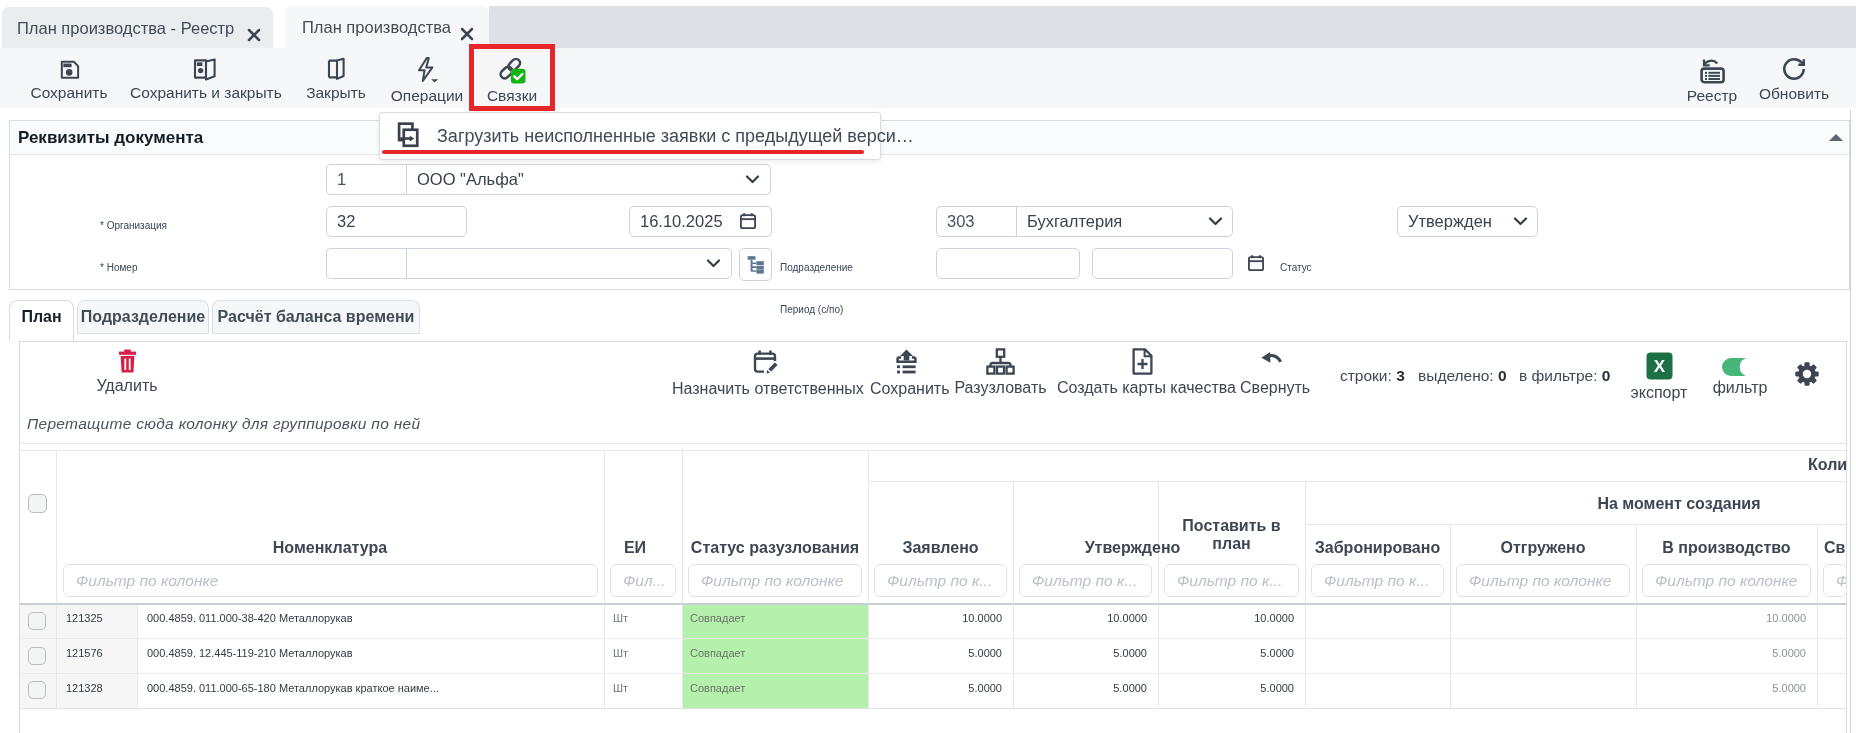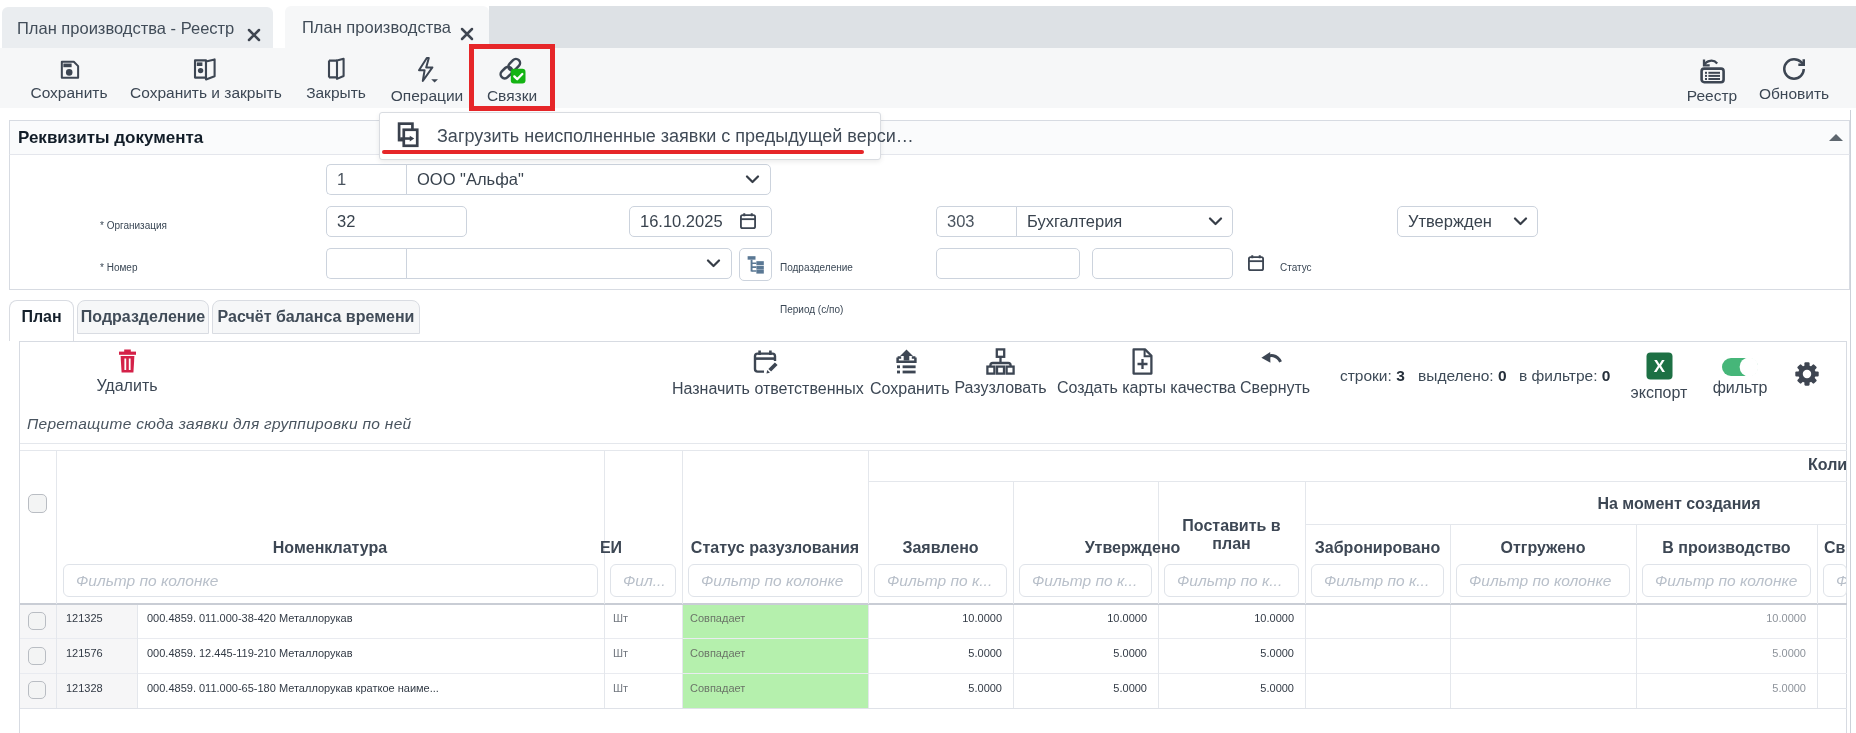--- a/index.html
+++ b/index.html
@@ -321,21 +321,21 @@
         <rect x="9.6" y="18.4" width="4.8" height="4.4" rx="1"></rect>
       </g>
       <g transform="rotate(-45 12 12)">
         <rect x="9.6" y="1.2" width="4.8" height="4.4" rx="1"></rect>
         <rect x="9.6" y="18.4" width="4.8" height="4.4" rx="1"></rect>
       </g>
     </g>
     <circle cx="12" cy="12" r="3.9" fill="#fff"></circle>
   </svg>
 </div>
-<div class="abs dragzone">Перетащите сюда заявки для группировки по ней</div>
+<div class="abs dragzone">Перетащите сюда колонку для группировки по ней</div>
 <div id="grid">
 
   <div class="abs" style="left:20px; top:605px; width:117px; height:103px; background:#f6f6f7;"></div>
   <div class="abs" style="left:682px; top:605px; width:186px; height:103px; background:#b5f0ad;"></div>
 
   <div class="hline" style="left:20px; top:443px; width:1827px;"></div>
 
   <div class="hline" style="left:20px; top:450px; width:1827px;"></div>
 
   <div class="hline" style="left:868px; top:481px; width:979px;"></div>
@@ -364,21 +364,21 @@
   <div class="vline" style="left:682px; top:605px; height:103px;"></div>
   <div class="vline" style="left:868px; top:605px; height:103px;"></div>
   <div class="vline" style="left:1013px; top:605px; height:103px;"></div>
   <div class="vline" style="left:1158px; top:605px; height:103px;"></div>
   <div class="vline" style="left:1305px; top:605px; height:103px;"></div>
   <div class="vline" style="left:1450px; top:605px; height:103px;"></div>
   <div class="vline" style="left:1636px; top:605px; height:103px;"></div>
   <div class="vline" style="left:1817px; top:605px; height:103px;"></div>
 
   <div class="hdrtxt" style="left:56px; top:539px; width:548px;">Номенклатура</div>
-  <div class="hdrtxt" style="left:572px; top:539px; width:78px;">ЕИ</div>
+  <div class="hdrtxt" style="left:596px; top:539px; width:78px;">ЕИ</div>
   <div class="hdrtxt" style="left:682px; top:539px; width:186px;">Статус разузлования</div>
   <div class="hdrtxt" style="left:868px; top:539px; width:145px;">Заявлено</div>
   <div class="hdrtxt" style="left:1060px; top:539px; width:145px;">Утверждено</div>
   <div class="hdrtxt" style="left:1158px; top:517px; width:147px;">Поставить в<br>план</div>
   <div class="hdrtxt" style="left:1305px; top:539px; width:145px;">Забронировано</div>
   <div class="hdrtxt" style="left:1450px; top:539px; width:186px;">Отгружено</div>
   <div class="hdrtxt" style="left:1636px; top:539px; width:181px;">В производство</div>
   <div class="hdrtxt" style="left:1824px; top:539px; width:40px; text-align:left;">Св</div>
   <div class="hdrtxt" style="left:1808px; top:456px; width:38px; text-align:left; overflow:hidden; white-space:nowrap;">Количество</div>
   <div class="hdrtxt" style="left:1574px; top:495px; width:210px; white-space:nowrap;">На момент создания</div>

